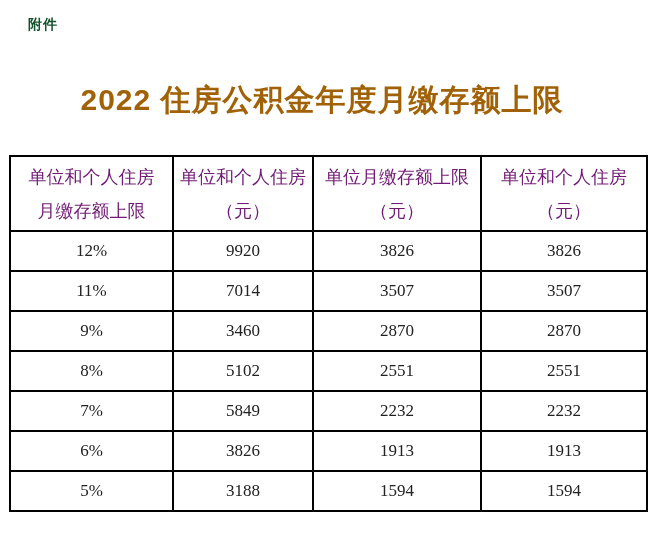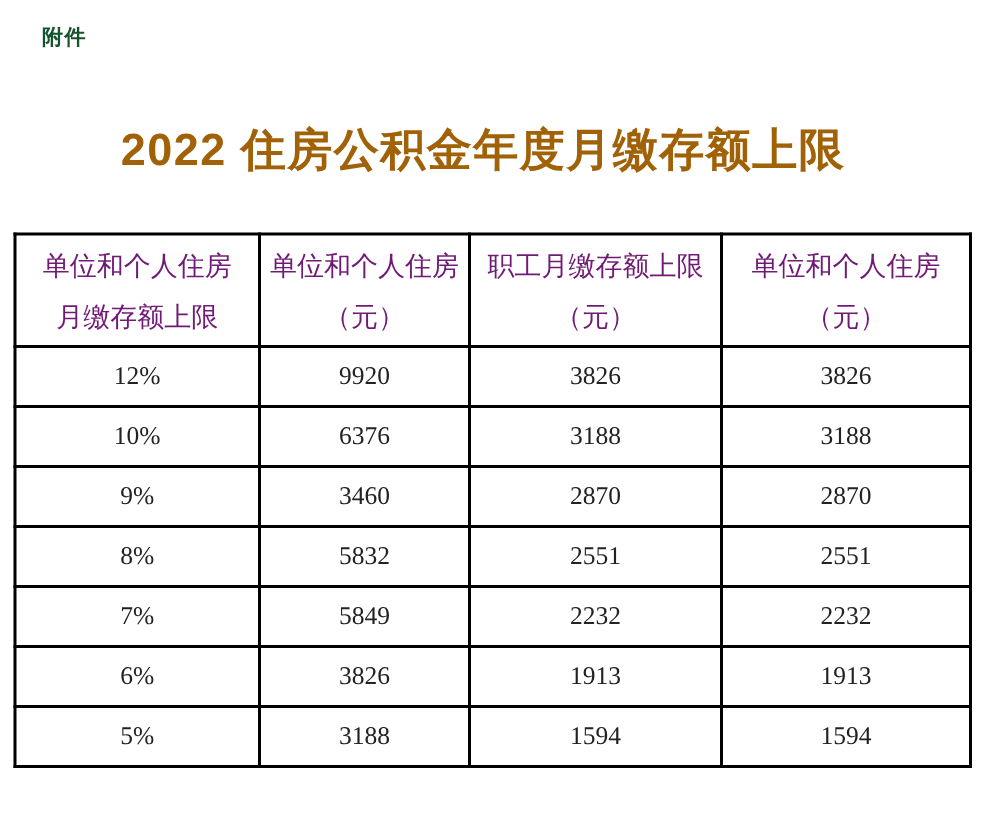--- a/index.html
+++ b/index.html
@@ -93,51 +93,51 @@
     <tr>
       <th>
         <span class="hline">单位和个人住房</span>
         <span class="hline">月缴存额上限</span>
       </th>
       <th>
         <span class="hline">单位和个人住房</span>
         <span class="hline">（元）</span>
       </th>
       <th>
-        <span class="hline">职工月缴存额上限</span>
+        <span class="hline">单位月缴存额上限</span>
         <span class="hline">（元）</span>
       </th>
       <th>
         <span class="hline">单位和个人住房</span>
         <span class="hline">（元）</span>
       </th>
     </tr>
   </thead>
   <tbody>
     <tr>
       <td>12%</td>
       <td>9920</td>
       <td>3826</td>
       <td>3826</td>
     </tr>
     <tr>
-      <td>10%</td>
-      <td>6376</td>
-      <td>3188</td>
-      <td>3188</td>
+      <td>11%</td>
+      <td>7014</td>
+      <td>3507</td>
+      <td>3507</td>
     </tr>
     <tr>
       <td>9%</td>
       <td>3460</td>
       <td>2870</td>
       <td>2870</td>
     </tr>
     <tr>
       <td>8%</td>
-      <td>5832</td>
+      <td>5102</td>
       <td>2551</td>
       <td>2551</td>
     </tr>
     <tr>
       <td>7%</td>
       <td>5849</td>
       <td>2232</td>
       <td>2232</td>
     </tr>
     <tr>

